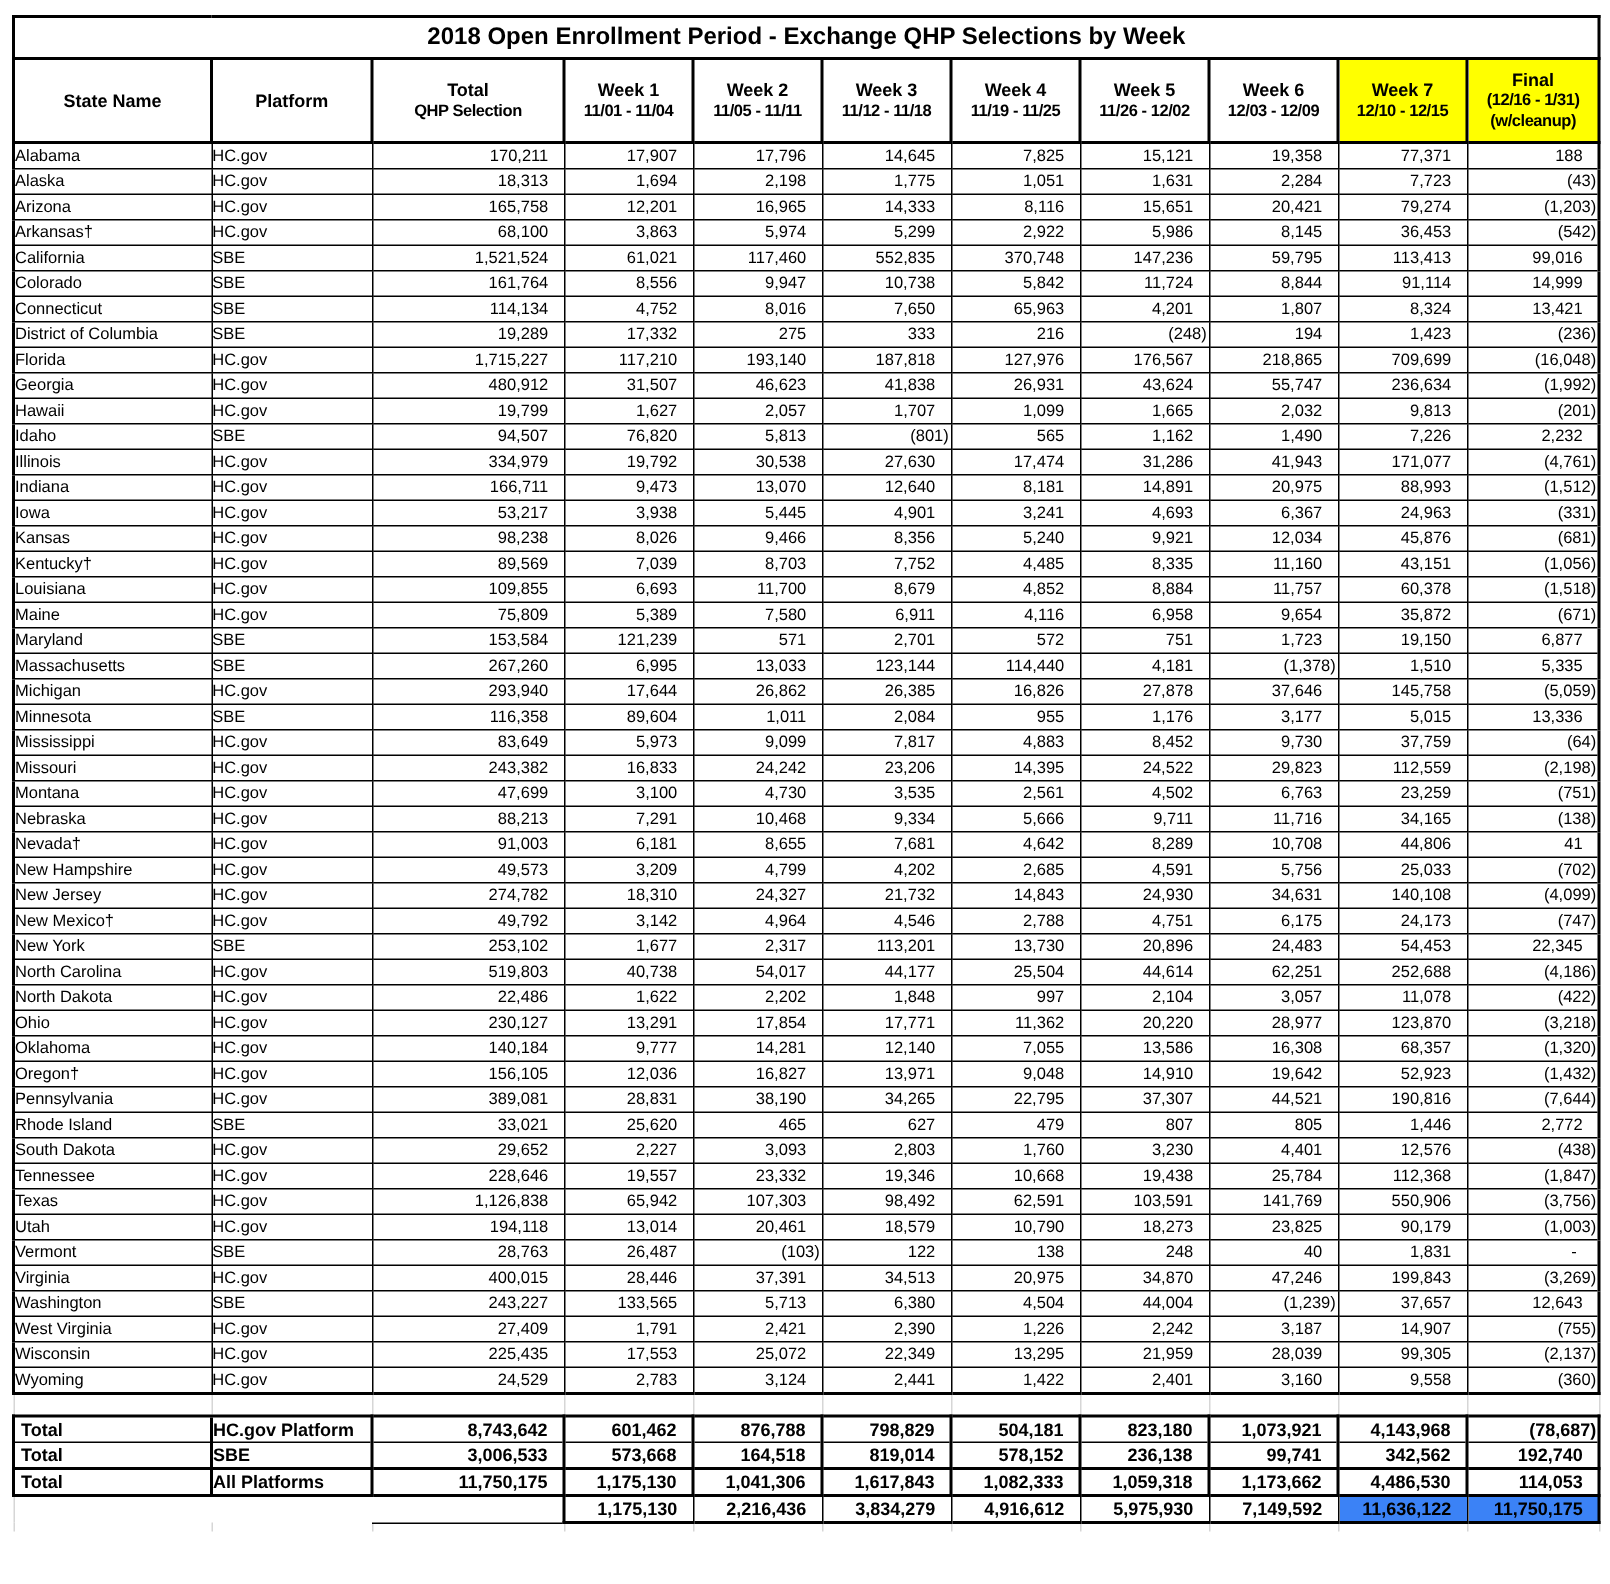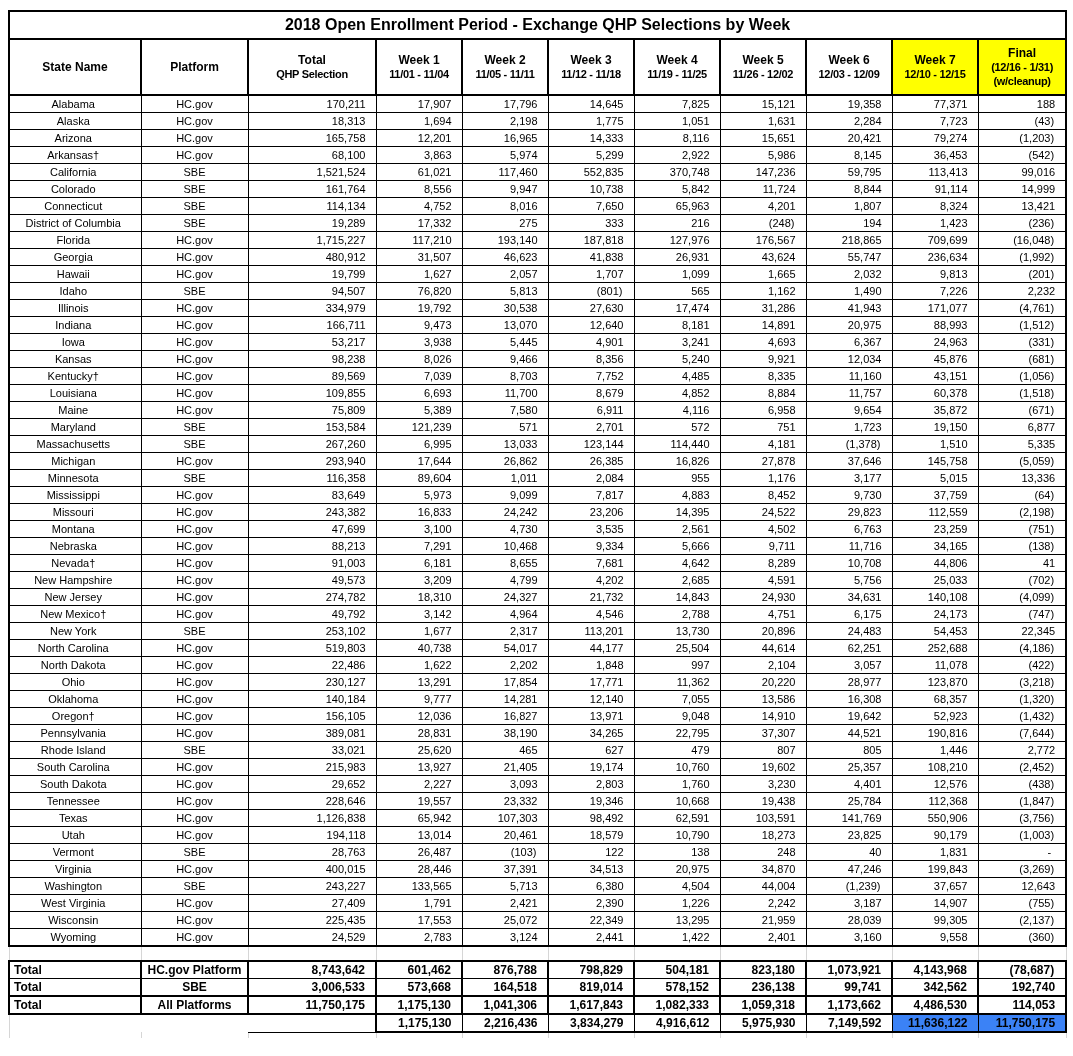--- a/index.html
+++ b/index.html
@@ -23,24 +23,24 @@
     font-weight:bold;font-size:12px;height:54px;line-height:1.25;
   }
   .hdr .sub{font-size:11px;letter-spacing:-0.3px;display:block;}
   .hdr.hl{background:#ffff00;}
 
   
   .dr td{border:1px solid #000;font-size:11px;height:16px;vertical-align:middle;}
   .dr td:first-child{border-left:2px solid #000;}
   .dr td:last-child{border-right:2px solid #000;}
   .dr.last td{border-bottom:2px solid #000;}
-  td.c-state{text-align:center;padding-right:4px;}
-  td.c-plat{text-align:center;}
+  td.c-state{text-align:left;padding-right:4px;}
+  td.c-plat{}
   td.c-num{text-align:right;padding-right:10px;}
-  td.c-num.neg{padding-right:11px;}
+  td.c-num.neg{padding-right:1px;}
   td.c-num.dash{padding-right:14px;}
 
   
   .gap td{border:none;border-right:1px solid #d6d6d6;height:13px;}
   .gap td:first-child{border-left:1px solid #d6d6d6;}
   .strip td{border:none;border-right:1px solid #d6d6d6;height:5px;}
   .strip td:first-child{border-left:1px solid #d6d6d6;}
 
   
   .tr1 td{border:2px solid #000;font-weight:bold;font-size:12px;height:16px;vertical-align:middle;}
@@ -604,33 +604,20 @@
           <td class="c-num">25,620</td>
           <td class="c-num">465</td>
           <td class="c-num">627</td>
           <td class="c-num">479</td>
           <td class="c-num">807</td>
           <td class="c-num">805</td>
           <td class="c-num">1,446</td>
           <td class="c-num">2,772</td>
         </tr>
         <tr class="dr">
-          <td class="c-state">South Carolina</td>
-          <td class="c-plat">HC.gov</td>
-          <td class="c-num">215,983</td>
-          <td class="c-num">13,927</td>
-          <td class="c-num">21,405</td>
-          <td class="c-num">19,174</td>
-          <td class="c-num">10,760</td>
-          <td class="c-num">19,602</td>
-          <td class="c-num">25,357</td>
-          <td class="c-num">108,210</td>
-          <td class="c-num neg">(2,452)</td>
-        </tr>
-        <tr class="dr">
           <td class="c-state">South Dakota</td>
           <td class="c-plat">HC.gov</td>
           <td class="c-num">29,652</td>
           <td class="c-num">2,227</td>
           <td class="c-num">3,093</td>
           <td class="c-num">2,803</td>
           <td class="c-num">1,760</td>
           <td class="c-num">3,230</td>
           <td class="c-num">4,401</td>
           <td class="c-num">12,576</td>

